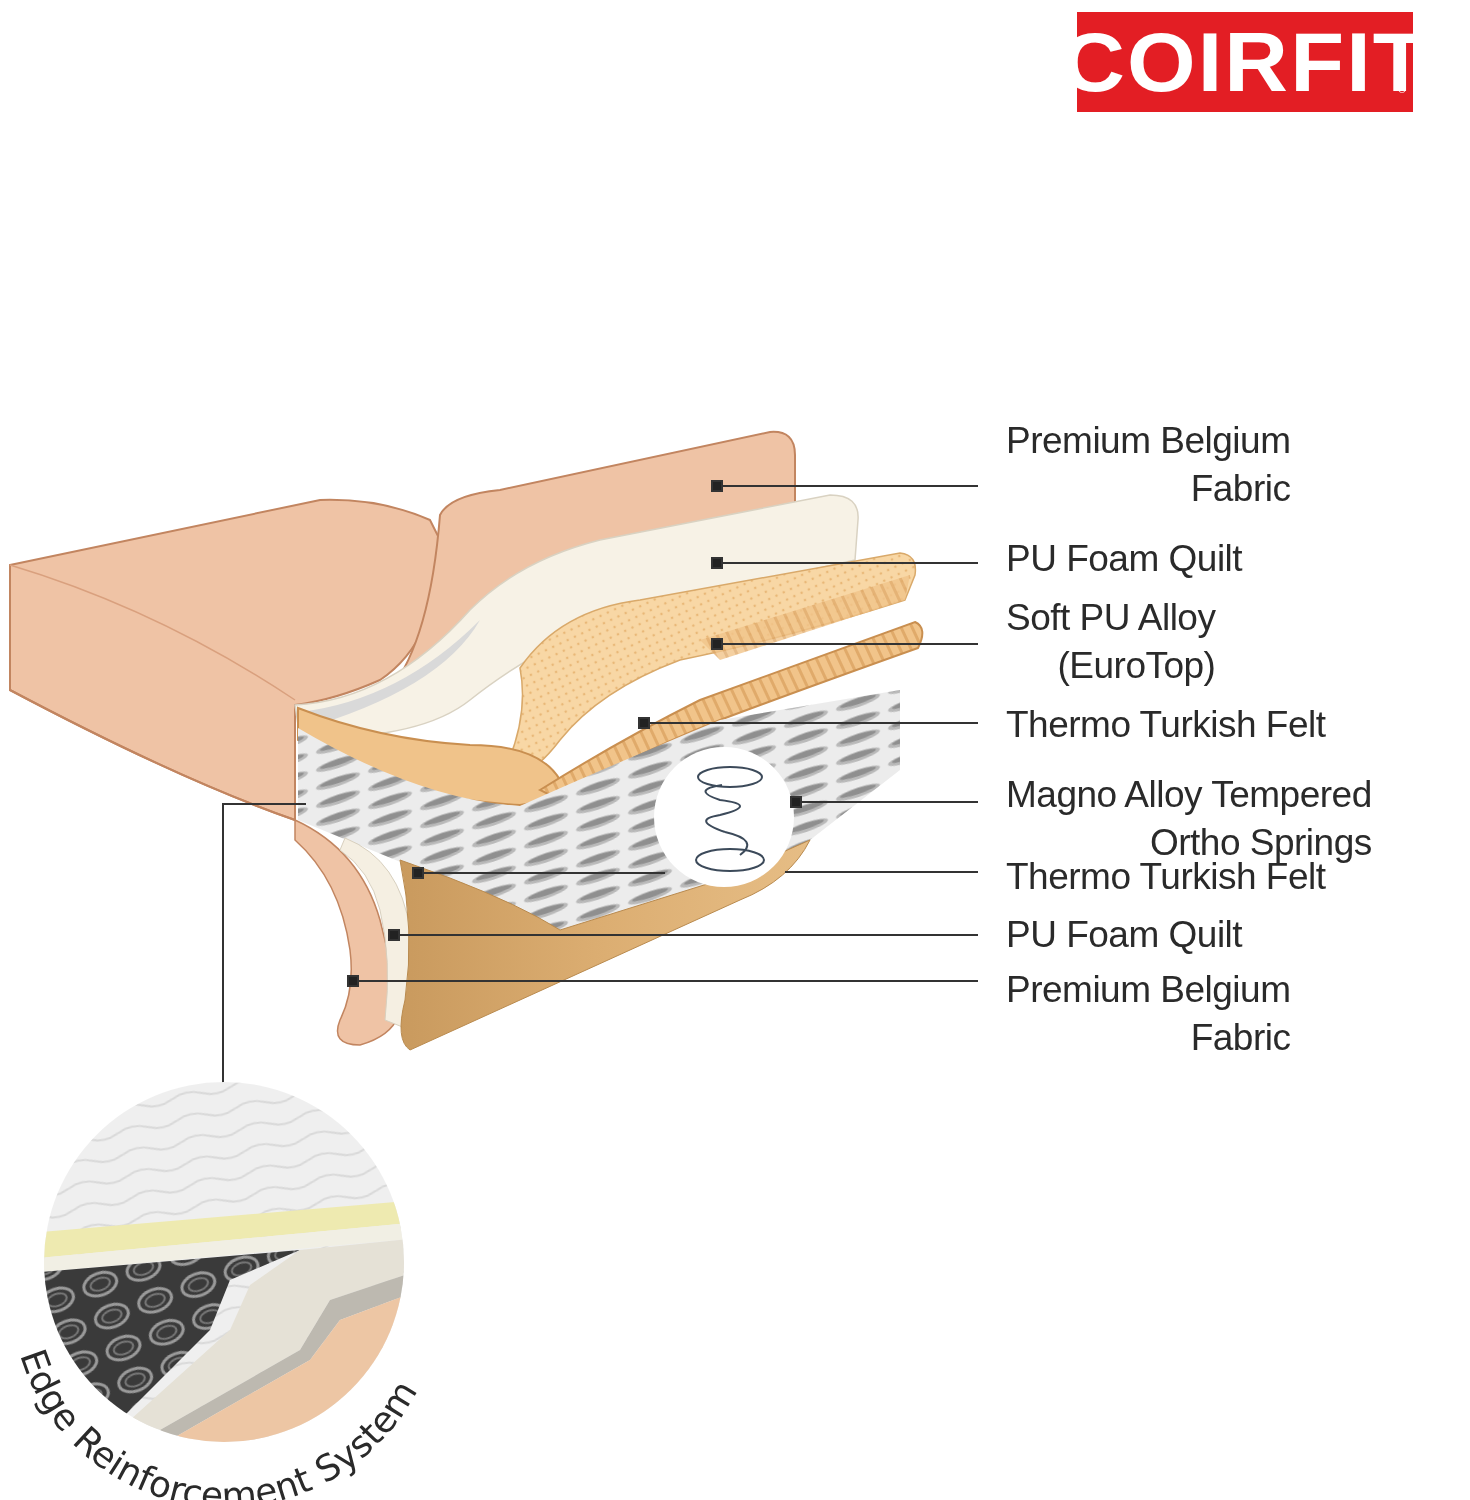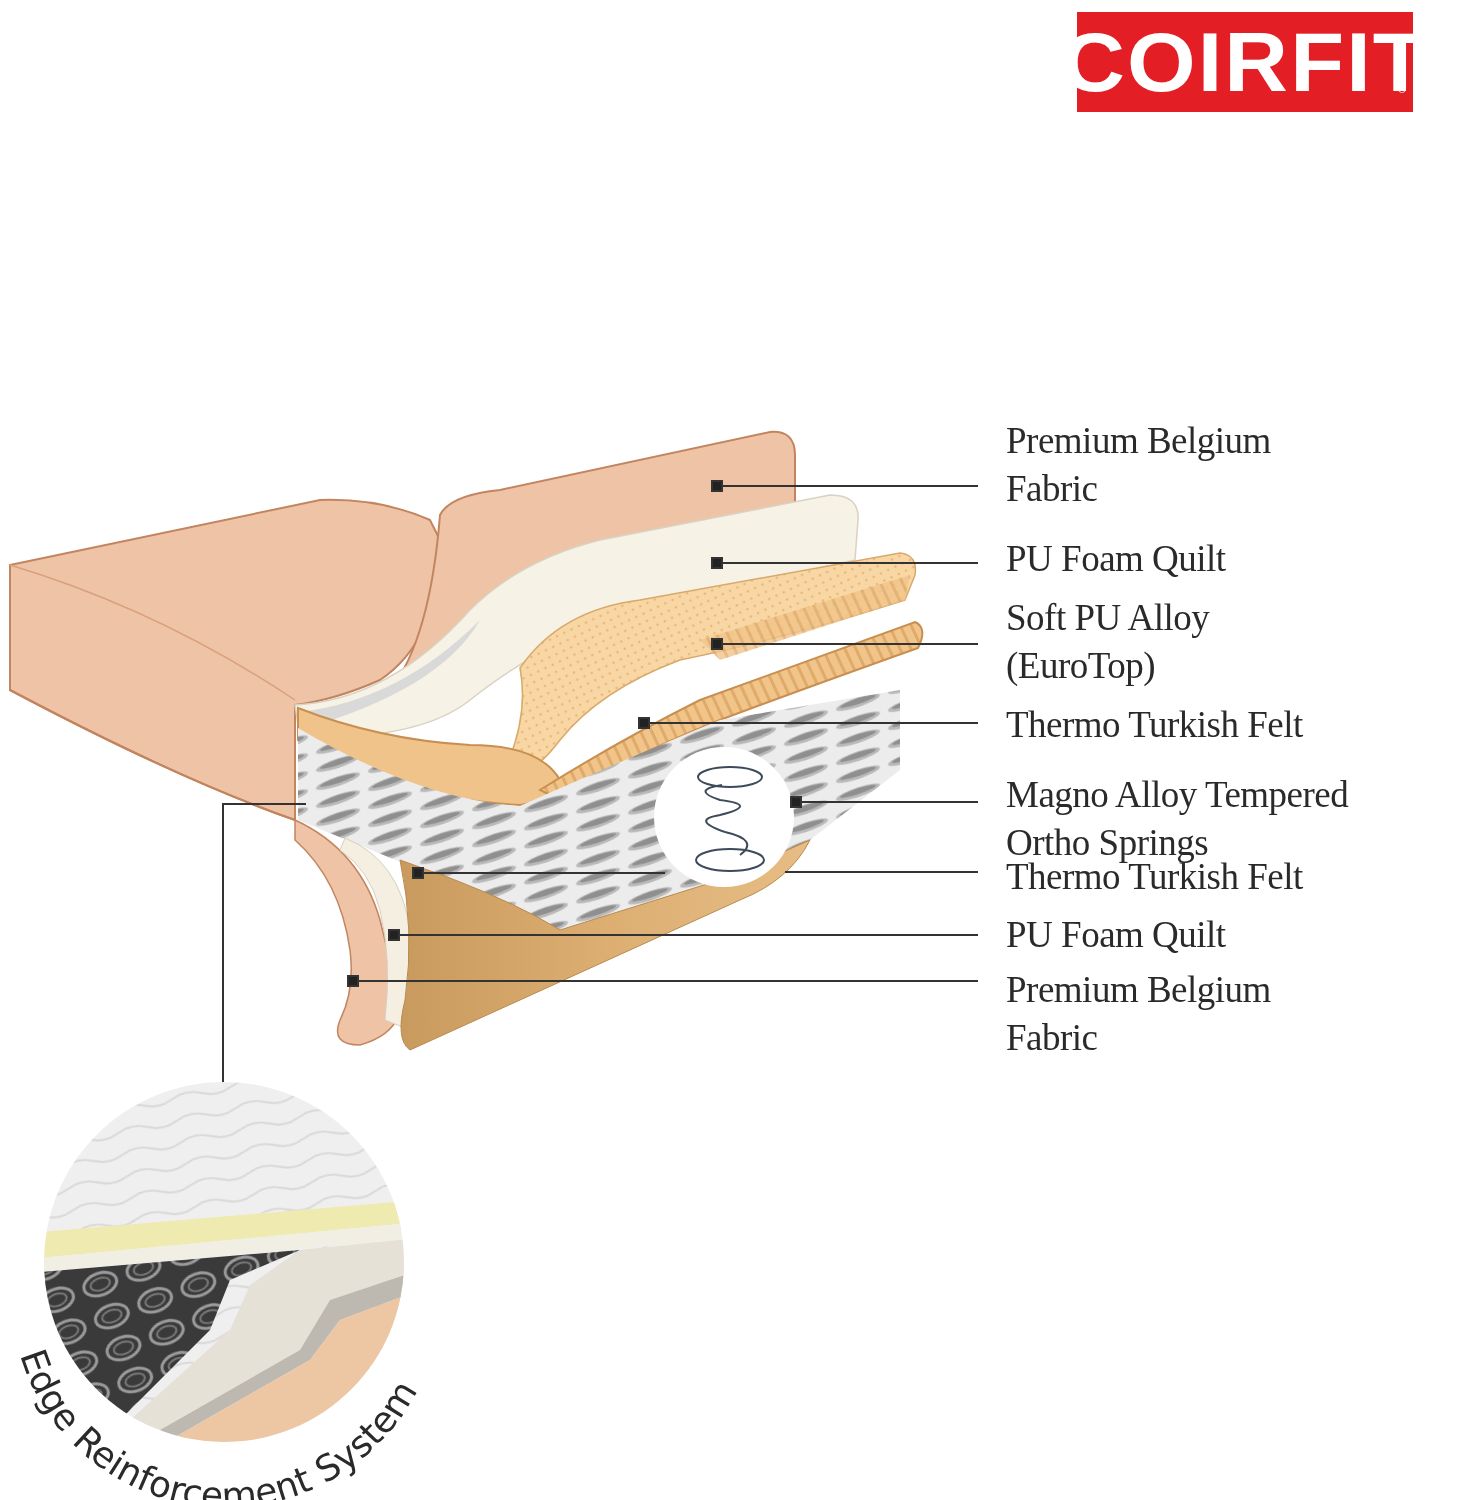--- a/index.html
+++ b/index.html
@@ -3,21 +3,21 @@
 <meta charset="utf-8">
 <style>
   html,body{margin:0;padding:0;background:#ffffff;}
   body{width:1470px;height:1500px;position:relative;overflow:hidden;font-family:"DejaVu Sans","Liberation Sans",sans-serif;color:#222;}
   .logo{position:absolute;left:1077px;top:12px;width:336px;}
   .logo-box{height:100px;background:#e31e24;display:flex;align-items:center;justify-content:center;}
   .logo-brand{color:#fff;font-family:"Liberation Sans",sans-serif;font-weight:900;font-size:84px;letter-spacing:2px;line-height:1;transform:scaleX(1.05);}
   .logo-reg{position:absolute;right:6px;top:72px;color:#fff;font-size:10px;}
   .logo-sub{margin-top:8px;text-align:center;font-family:"Liberation Sans",sans-serif;font-size:38px;letter-spacing:20px;color:#222;padding-left:18px;line-height:1;}
   .diagram{position:absolute;left:0;top:0;width:1470px;height:1500px;}
-  .label{position:absolute;left:1006px;font-size:37px;line-height:48px;color:#2a2a2a;white-space:pre;font-family:Liberation Serif, serif;letter-spacing:-0.5px;}
+  .label{position:absolute;left:1006px;font-size:37px;line-height:48px;color:#2a2a2a;white-space:pre;font-family:Liberation Sans, sans-serif;letter-spacing:-0.5px;text-align:right;}
 </style>
 </head>
 <body>
 
 <div class="logo">
   <div class="logo-box">
     <span class="logo-brand">COIRFIT</span>
     <span class="logo-reg">®</span>
   </div>
 </div>

